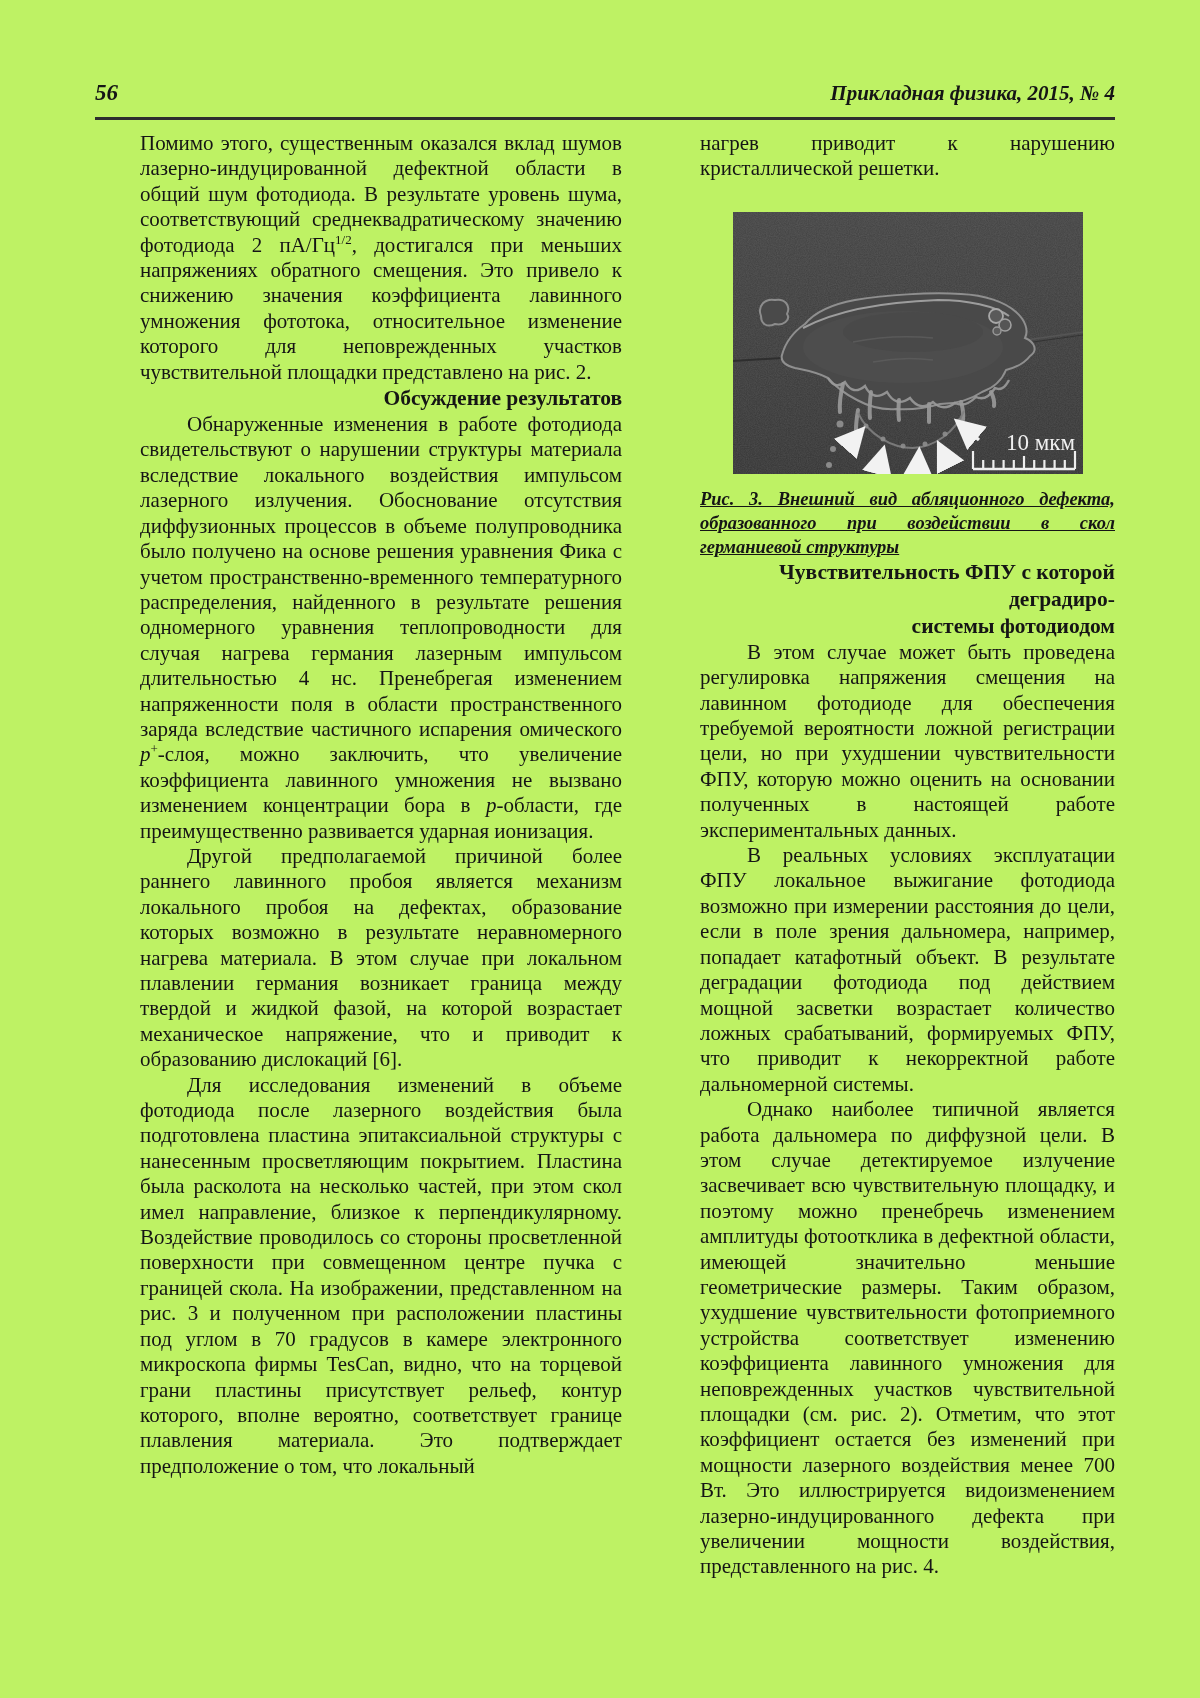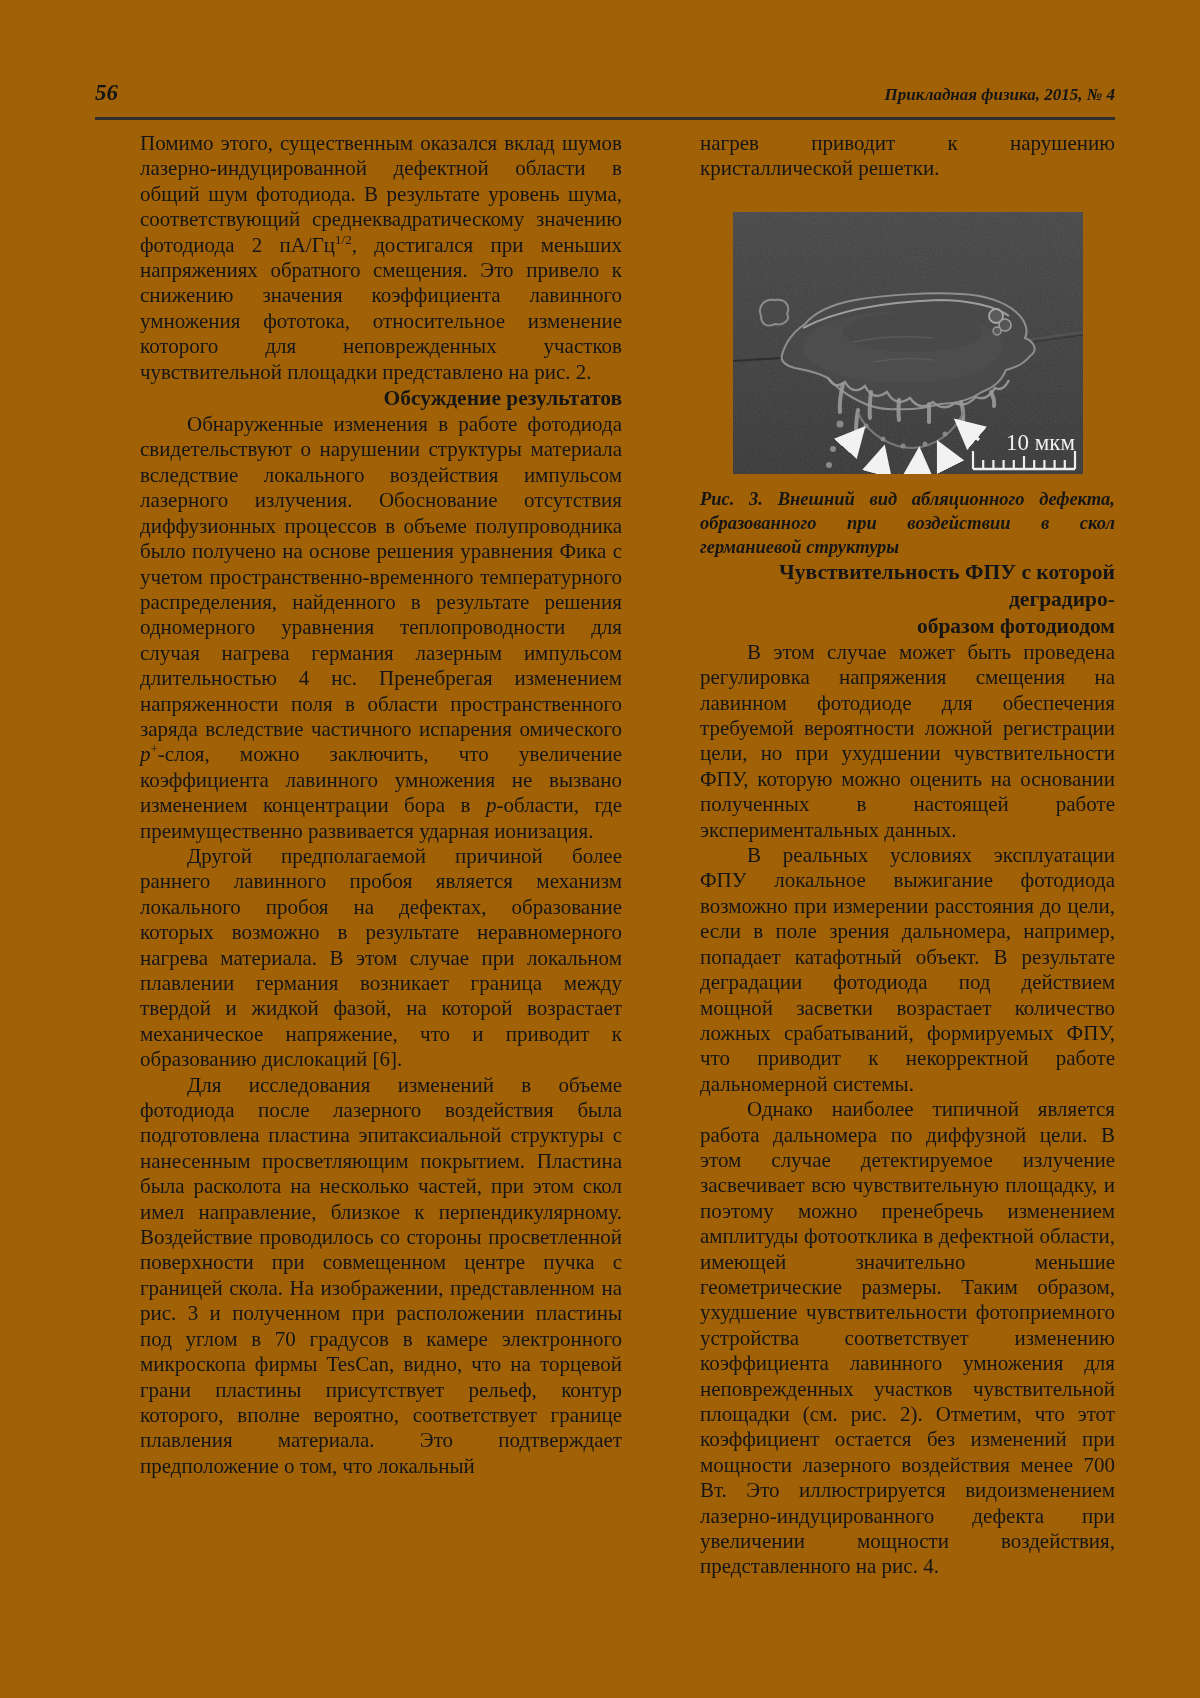--- a/index.html
+++ b/index.html
@@ -1,28 +1,28 @@
 <!DOCTYPE html>
 <html lang="ru"><head>
 <meta charset="utf-8">
 <style>
   * { box-sizing: border-box; }
   html,body { margin:0; padding:0; background:#e8e8e8; }
   .page {
     position:relative; width:1200px; height:1698px; margin:0 auto;
-    background:#a16207; overflow:hidden;
+    background:#bef264; overflow:hidden;
     font-family:"Liberation Serif","DejaVu Serif",serif; color:#151515;
   }
   .pg-header {
     position:absolute; left:95px; right:85px; top:80px;
     display:flex; justify-content:space-between; align-items:baseline;
     font-weight:bold; font-style:italic;
   }
   .page-num { font-size:23px; }
-  .journal  { font-size:17px; }
+  .journal  { font-size:21px; }
   .rule {
     position:absolute; left:95px; right:85px; top:117px;
     border-top:3px solid #2e2e2e; height:0;
   }
   .cols {
     position:absolute; left:95px; right:85px; top:131px;
     display:flex; gap:33px;
   }
   .col { font-size:21px; line-height:25.4px; text-align:justify;margin-left:45px; }
   .col-left  { width:482px; flex:none; }
@@ -31,21 +31,21 @@
   p.no-indent { text-indent:0; }
   h3.sec-heading {
     margin:0; font-size:21.5px; font-weight:bold; text-align:right; line-height:27px;
   }
   .h-discussion { margin:42px 0 22px; }
   .h-sensitivity { margin:16px 0 12px; line-height:28px; }
   figure.fig { margin:30px 0 0; padding:0; }
   figure.fig svg { display:block; margin:0 auto; width:350px; height:262px; }
   .fig-caption {
     margin:13px 0 0; font-weight:bold; font-style:italic;
-    font-size:18.5px; line-height:24px; text-align:justify; text-indent:0;
+    font-size:18.5px; line-height:24px; text-align:justify; text-indent:0;text-decoration:underline;
   }
   sup.sup { font-size:62%; line-height:0; vertical-align:super; }
   i.var { font-style:italic; }
 </style>
 </head>
 <body>
 
 <div class="page">
 
   <div class="pg-header">
@@ -156,20 +156,20 @@
               <path d="M301.2,248 L301.2,257"></path>
                 <path d="M311.4,248 L311.4,257"></path>
               <path d="M321.6,248 L321.6,257"></path>
                 <path d="M331.8,248 L331.8,257"></path>
             </g>
           </g>
         </svg>
         <figcaption class="fig-caption">Рис. 3. Внешний вид абляционного дефекта, образованного при воздействии в скол германиевой структуры</figcaption>
       </figure>
 
-      <h3 class="sec-heading h-sensitivity"><span>Чувствительность ФПУ  с которой деградиро-</span><br><span>образом фотодиодом</span></h3>
+      <h3 class="sec-heading h-sensitivity"><span>Чувствительность ФПУ  с которой деградиро-</span><br><span>системы фотодиодом</span></h3>
 
       <p class="body-par">В этом случае может быть проведена регулировка напряжения смещения на лавинном фотодиоде для обеспечения требуемой вероятности ложной регистрации цели, но при ухудшении чувствительности ФПУ, которую можно оценить на основании полученных в настоящей работе экспериментальных данных.</p>
       <p class="body-par">В реальных условиях эксплуатации ФПУ локальное выжигание фотодиода возможно при измерении расстояния до цели, если в поле зрения дальномера, например, попадает катафотный объект. В результате деградации фотодиода под действием мощной засветки возрастает количество ложных срабатываний, формируемых ФПУ, что приводит к некорректной работе дальномерной системы.</p>
       <p class="body-par">Однако наиболее типичной является работа дальномера по диффузной цели. В этом случае детектируемое излучение засвечивает всю чувствительную площадку, и поэтому можно пренебречь изменением амплитуды фотоотклика в дефектной области, имеющей значительно меньшие геометрические размеры. Таким образом, ухудшение чувствительности фотоприемного устройства соответствует изменению коэффициента лавинного умножения для неповрежденных участков чувствительной площадки (см. рис. 2). Отметим, что этот коэффициент остается без изменений при мощности лазерного воздействия менее 700 Вт. Это иллюстрируется видоизменением лазерно-индуцированного дефекта при увеличении мощности воздействия, представленного на рис. 4.</p>
     </div>
   </div>
 </div>
 
 </body></html>

